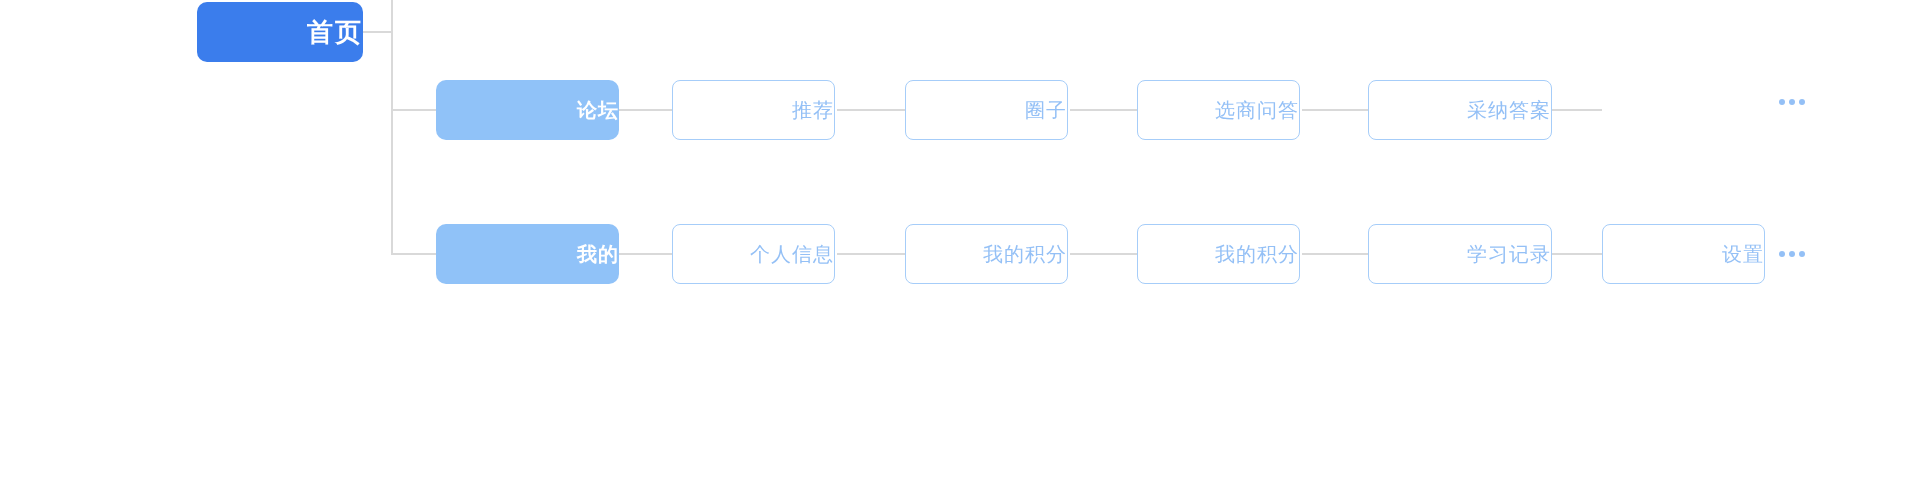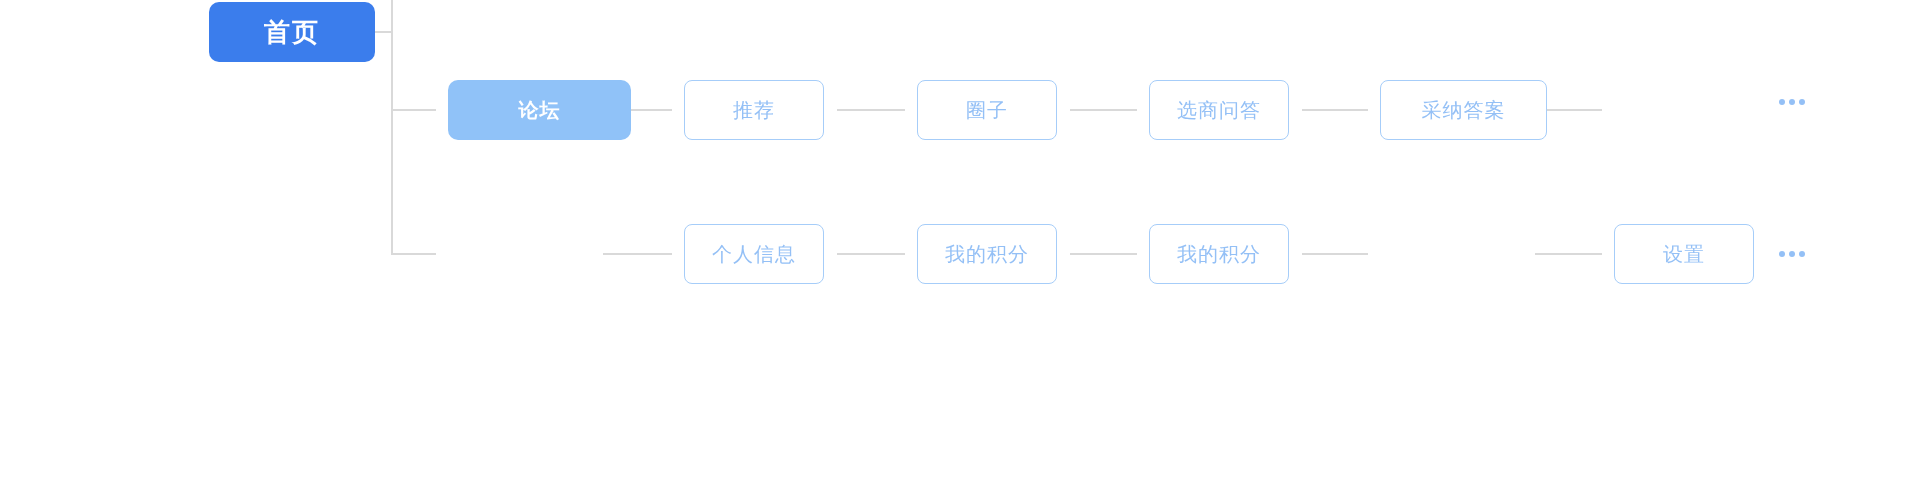--- a/index.html
+++ b/index.html
@@ -27,54 +27,53 @@
   }
   .line{position:absolute;background:var(--connector);}
   .line.h{height:2px;}
   .line.v{width:2px;}
   .node{
     position:absolute;
     height:60px;
     box-sizing:border-box;
     display:flex;
     align-items:center;
-    justify-content:center;
+    justify-content:flex-end;
     cursor:pointer;
     white-space:nowrap;
-    margin-left:12px;
   }
   .node.root{
     width:166px;
     background:var(--root-fill);
     color:var(--root-text);
     border-radius:10px;
     font-size:26px;
     font-weight:700;
     letter-spacing:2px;
   }
   .node.branch{
     width:183px;
     background:var(--branch-fill);
     color:var(--branch-text);
     border-radius:10px;
     font-size:20px;
     font-weight:600;
     letter-spacing:1px;
   }
   .node.child{
-    width:140px;
+    width:163px;
     background:var(--background);
     border:1.5px solid var(--child-border);
     color:var(--child-text);
     border-radius:8px;
     font-size:20px;
     font-weight:400;
     letter-spacing:1px;
   }
-  .node.child.wide{width:167px;}
+  .node.child.wide{width:184px;}
   .more{
     position:absolute;
     display:flex;
     align-items:center;
     gap:4px;
     height:6px;
     cursor:pointer;
   }
   .more .dot{
     width:6px;height:6px;border-radius:50%;
@@ -121,28 +120,34 @@
   </div>
   <div class="node child wide" style="left:1368px;top:80px">
     <span>采纳答案</span>
   </div>
   <div class="more" style="left:1779px;top:99px">
     <span class="dot"></span>
     <span class="dot"></span>
     <span class="dot"></span>
   </div>
 
+  <div class="node branch" style="left:436px;top:224px">
+    <span>我的</span>
+  </div>
   <div class="node child" style="left:672px;top:224px">
     <span>个人信息</span>
   </div>
   <div class="node child" style="left:905px;top:224px">
     <span>我的积分</span>
   </div>
   <div class="node child" style="left:1137px;top:224px">
     <span>我的积分</span>
+  </div>
+  <div class="node child wide" style="left:1368px;top:224px">
+    <span>学习记录</span>
   </div>
   <div class="node child" style="left:1602px;top:224px">
     <span>设置</span>
   </div>
   <div class="more" style="left:1779px;top:251px">
     <span class="dot"></span>
     <span class="dot"></span>
     <span class="dot"></span>
   </div>
 

